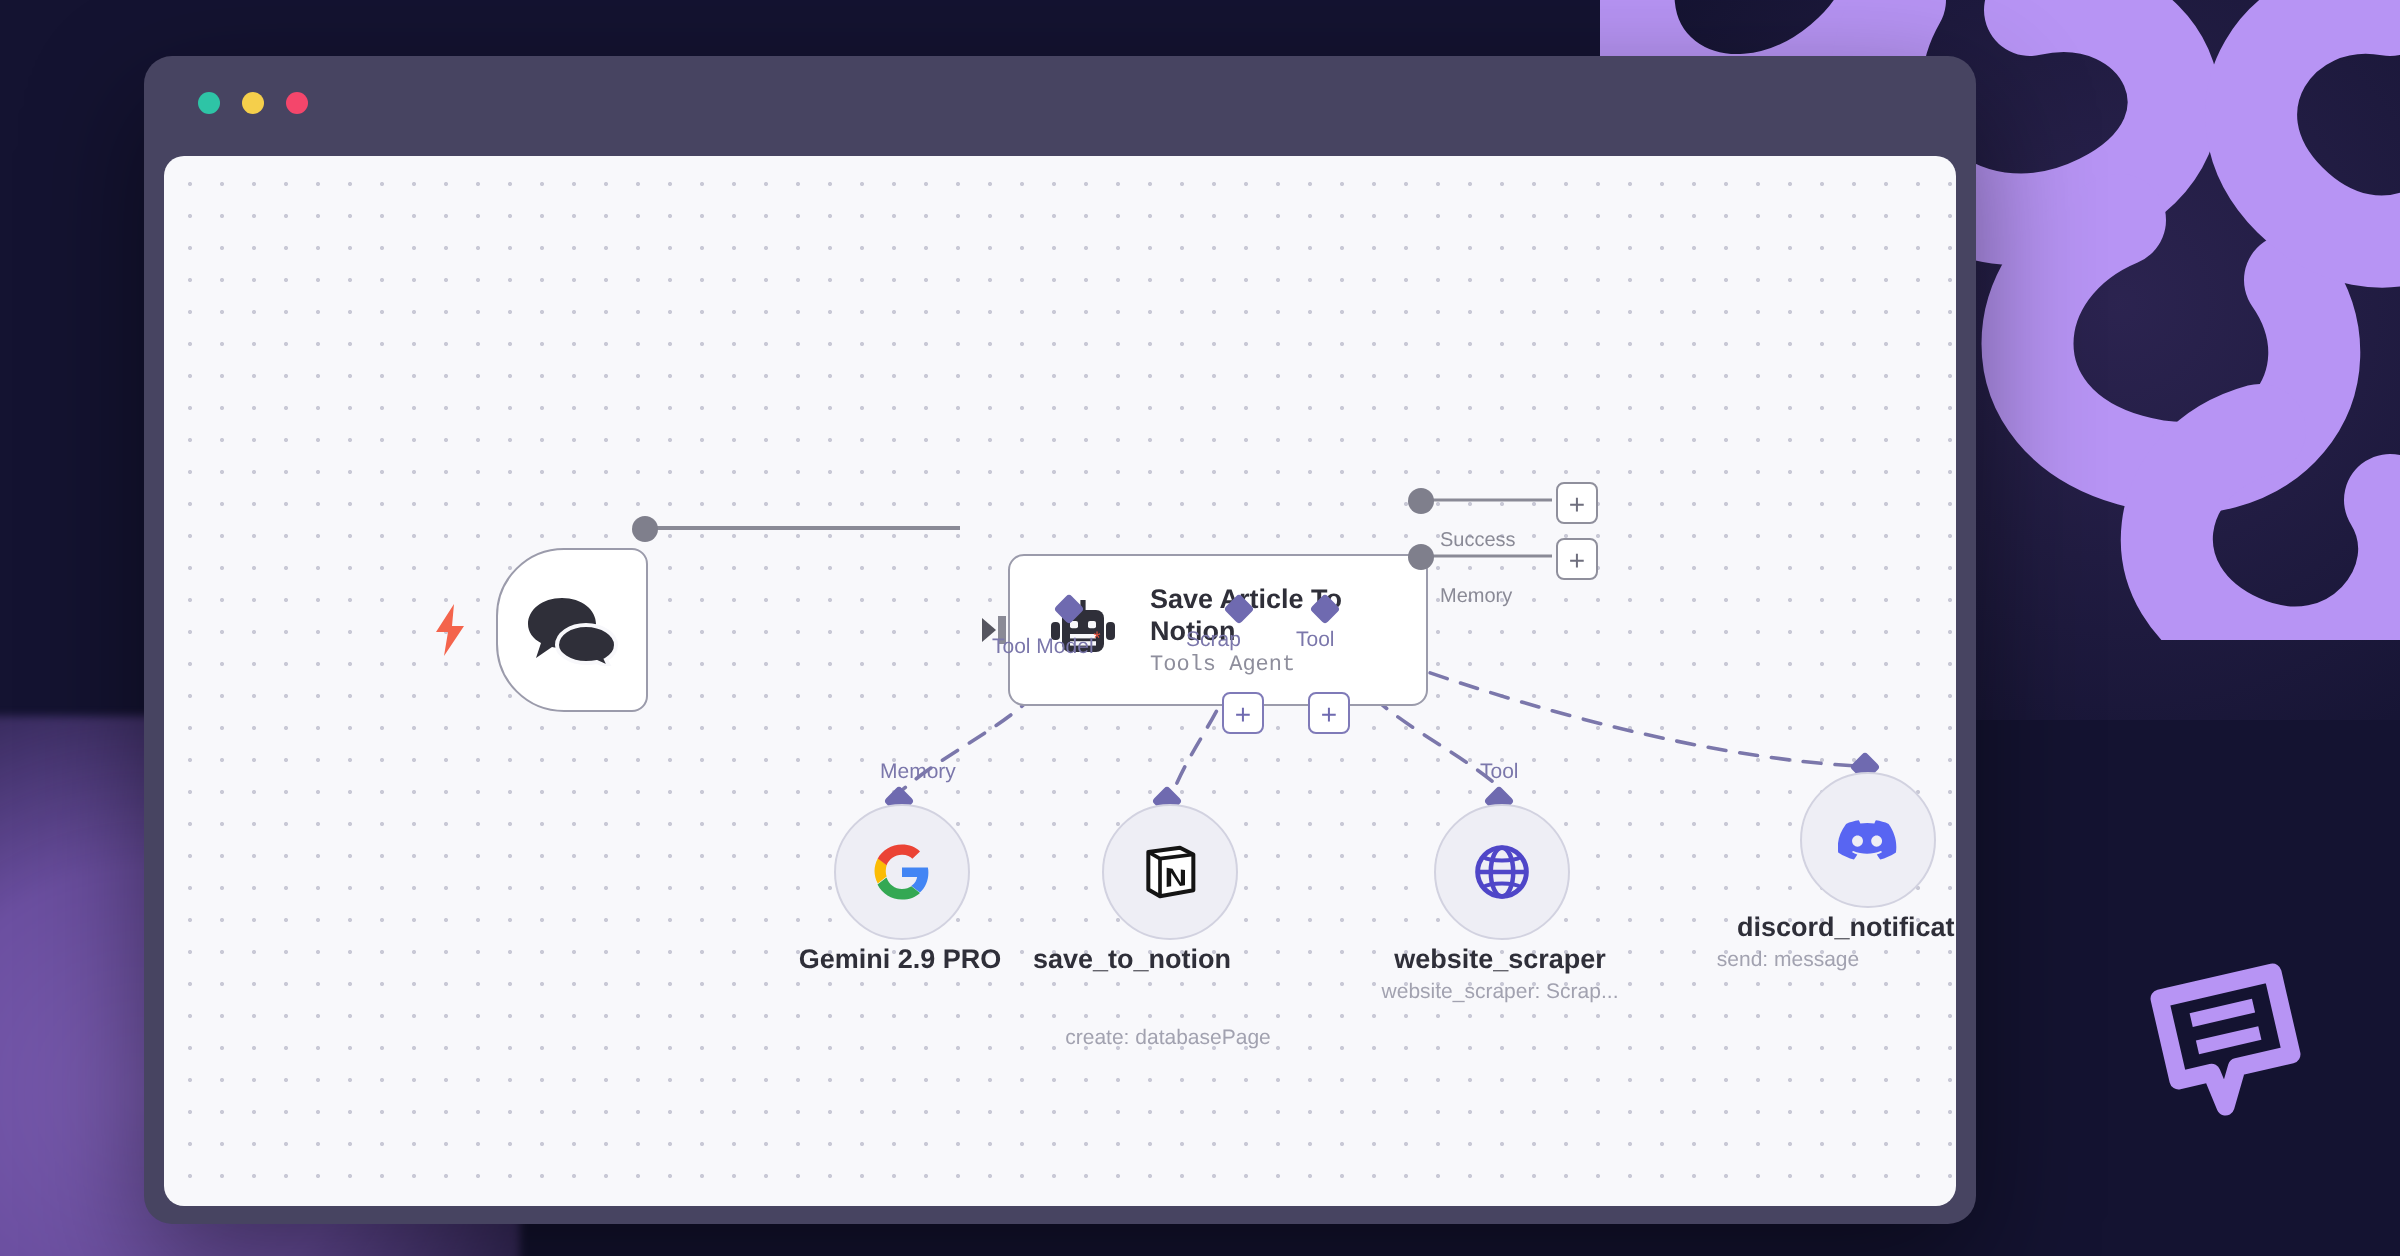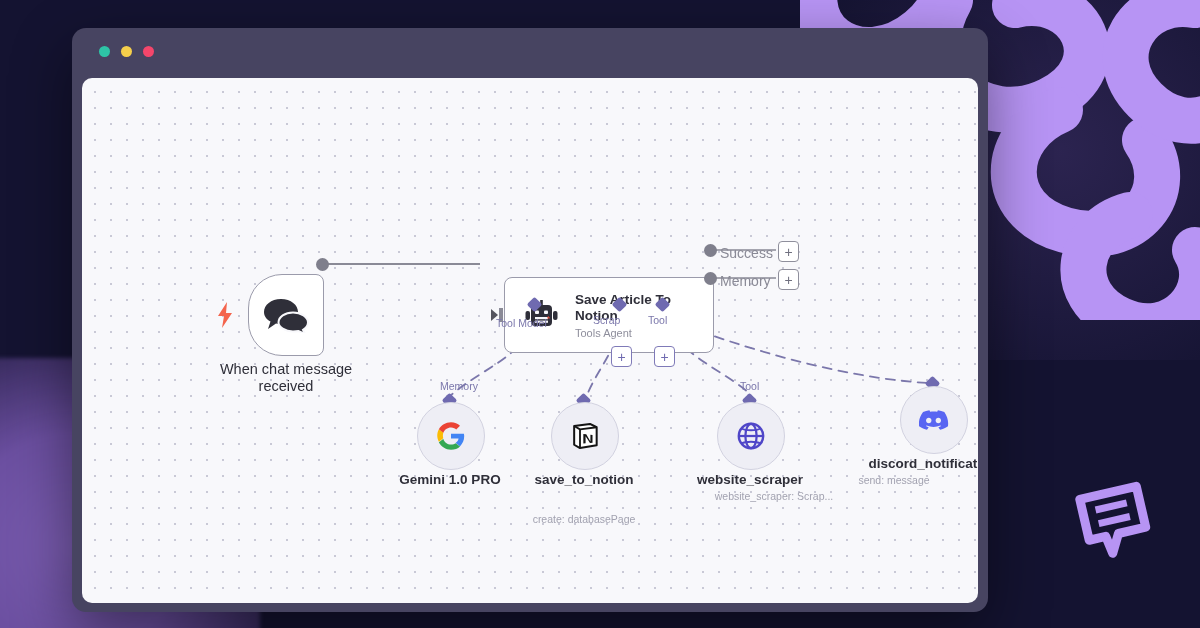--- a/index.html
+++ b/index.html
@@ -58,26 +58,26 @@
   }
 
   
   .agent-box{
     position:absolute;left:422px;top:199px;width:210px;height:76px;
     background:#ffffff;border:1.4px solid #9b9bab;border-radius:8px;
     display:flex;align-items:center;padding-left:20px;box-sizing:border-box;
   }
   .agent-text{margin-left:16px;}
   .agent-title{font-size:13.5px;font-weight:700;color:#2f2f39;line-height:16px;max-width:120px;}
-  .agent-sub{font-size:11px;color:#8e8e9c;margin-top:3px;}
+  .agent-sub{font-size:11px;color:#8e8e9c;margin-top:3px;font-family:Liberation Mono, monospace;}
   .agent-in-arrow{position:absolute;left:409px;top:229px;}
 
   
   .port-dot{position:absolute;width:13px;height:13px;border-radius:50%;background:#7f7f8c;}
-  .port-label{position:absolute;font-size:14px;color:#8a8a96;}
+  .port-label{position:absolute;font-size:10px;color:#8a8a96;margin-top:20px;}
   .plus-box{
     position:absolute;width:19px;height:19px;border:1.4px solid #8f8f9c;border-radius:4px;
     background:#fff;display:flex;align-items:center;justify-content:center;
     font-size:14px;color:#6f6f7e;line-height:1;
   }
   .plus-box.violet{border-color:#7f7ab8;color:#6f6ab0;}
 
   
   .diamond{
     position:absolute;width:11px;height:11px;background:#6f6ab0;
@@ -160,24 +160,20 @@
 
       <div class="trigger-box">
         <svg width="46" height="36" viewBox="0 0 46 36">
           <path d="M18,2 C8,2 1,8 1,15 C1,19 3.5,22.5 7.5,24.5 L5,32 L13,26.5 C14.6,26.9 16.3,27 18,27 C28,27 35,21 35,15 C35,8 28,2 18,2 Z" fill="#2f2f39"></path>
           <path d="M30,15.5 C38,15.5 45,20 45,25.5 C45,28.5 43,31 40,32.8 L42,37 L35.5,34 C34,34.3 32,34.5 30,34.5 C22,34.5 15.5,30 15.5,25.5 C15.5,20 22,15.5 30,15.5 Z" fill="#2f2f39" stroke="#f8f8fb" stroke-width="2"></path>
         </svg>
       </div>
       <svg class="trigger-bolt" viewBox="0 0 18 26">
         <path d="M11,0 L2,14 H8 L6,26 L16,11 H10 Z" fill="#f4644c"></path>
       </svg>
-      <div class="trigger-label">
-        <span>When chat message</span><br>
-        <span>received</span>
-      </div>
       <div class="port-dot" style="left:234px;top:180px"></div>
 
       <svg class="agent-in-arrow" width="14" height="16" viewBox="0 0 14 16">
         <path d="M0,2 L7,8 L0,14 Z" fill="#55555f"></path>
         <rect x="8" y="1" width="4" height="14" fill="#8a8a96"></rect>
       </svg>
 
       <div class="agent-box">
         <svg width="34" height="30" viewBox="0 0 34 30">
           <rect x="15.2" y="0" width="2.6" height="5" fill="#2f2f39"></rect>
@@ -220,48 +216,48 @@
       <div class="sub-label" style="left:358px;top:302px">Memory</div>
       <div class="diamond" style="left:362px;top:317px"></div>
       <div class="circle-node" style="left:335px;top:324px">
         <svg width="30" height="30" viewBox="0 0 48 48">
           <path fill="#4285F4" d="M45.1,24.5c0-1.6-0.1-2.8-0.4-4.1H24v7.5h12.1c-0.2,2-1.6,5-4.5,7l-0.04,0.3l6.5,5l0.45,0.05C42.6,36.4,45.1,30.9,45.1,24.5z"></path>
           <path fill="#34A853" d="M24,46c5.9,0,10.8-1.9,14.4-5.3l-6.9-5.3c-1.8,1.3-4.3,2.2-7.5,2.2c-5.7,0-10.6-3.8-12.3-9l-0.3,0l-6.8,5.2l-0.1,0.3C8.1,41.1,15.4,46,24,46z"></path>
           <path fill="#FBBC05" d="M11.7,27.6c-0.5-1.4-0.7-2.9-0.7-4.5s0.3-3.1,0.7-4.5l0-0.3l-6.9-5.3l-0.2,0.1C2.9,16.1,2,19.9,2,23.1s0.9,7,2.6,10l7.1-5.5z"></path>
           <path fill="#EB4335" d="M24,10.2c4,0,6.8,1.7,8.3,3.2l6.1-5.9C34.8,4.1,29.9,2,24,2C15.4,2,8.1,6.9,4.6,13.1l7.1,5.5C13.4,13.9,18.3,10.2,24,10.2z"></path>
         </svg>
       </div>
-      <div class="circle-caption" style="left:288px;top:394px;width:160px">Gemini 1.0 PRO</div>
+      <div class="circle-caption" style="left:288px;top:394px;width:160px">Gemini 2.9 PRO</div>
       <div class="circle-sub" style="left:288px;top:412px;width:160px"></div>
 
       <div class="diamond" style="left:496px;top:317px"></div>
       <div class="circle-node" style="left:469px;top:324px">
         <svg width="30" height="30" viewBox="0 0 36 36">
           <path d="M5,6 L24,3.5 L32,7.5 L32,29 L12,32.5 L5,28.5 Z" fill="#ffffff" stroke="#141414" stroke-width="2.4" stroke-linejoin="round"></path>
           <path d="M5,6 L12,10 L32,7.5" fill="none" stroke="#141414" stroke-width="2.2" stroke-linejoin="round"></path>
           <path d="M12,10 L12,32.5" fill="none" stroke="#141414" stroke-width="2.2"></path>
           <path d="M16,27 L16,15.5 L19.5,16 L24.5,24.5 L24.5,16.5 L27,16.8 L27,26 L24,26.4 L18.7,18.4 L18.7,26.6 Z" fill="#141414"></path>
         </svg>
       </div>
-      <div class="circle-caption" style="left:422px;top:394px;width:160px">save_to_notion</div>
+      <div class="circle-caption" style="left:404px;top:394px;width:160px">save_to_notion</div>
       <div class="circle-sub" style="left:422px;top:435px;width:160px">create: databasePage</div>
 
       <div class="sub-label" style="left:658px;top:302px">Tool</div>
       <div class="diamond" style="left:662px;top:317px"></div>
       <div class="circle-node" style="left:635px;top:324px">
         <svg width="30" height="30" viewBox="0 0 32 32">
           <circle cx="16" cy="16" r="13" fill="none" stroke="#4f46c8" stroke-width="2.6"></circle>
           <ellipse cx="16" cy="16" rx="6" ry="13" fill="none" stroke="#4f46c8" stroke-width="2.4"></ellipse>
           <line x1="3" y1="16" x2="29" y2="16" stroke="#4f46c8" stroke-width="2.4"></line>
           <path d="M6,8 C10,10.5 22,10.5 26,8" fill="none" stroke="#4f46c8" stroke-width="2.2"></path>
           <path d="M6,24 C10,21.5 22,21.5 26,24" fill="none" stroke="#4f46c8" stroke-width="2.2"></path>
         </svg>
       </div>
       <div class="circle-caption" style="left:588px;top:394px;width:160px">website_scraper</div>
-      <div class="circle-sub" style="left:592px;top:412px;width:200px">website_scraper: Scrap...</div>
+      <div class="circle-sub" style="left:568px;top:412px;width:200px">website_scraper: Scrap...</div>
 
       <div class="diamond" style="left:845px;top:300px"></div>
       <div class="circle-node" style="left:818px;top:308px">
         <svg width="30" height="23" viewBox="0 0 32 24">
           <path d="M27,3.2 C24.9,2.2 22.6,1.5 20.2,1.1 C19.9,1.6 19.6,2.3 19.4,2.9 C16.9,2.5 14.4,2.5 11.9,2.9 C11.7,2.3 11.3,1.6 11.1,1.1 C8.7,1.5 6.4,2.2 4.3,3.2 C0.4,9 -0.6,14.6 0.1,20.1 C3,22.2 5.8,23.5 8.5,24.3 C9.2,23.4 9.8,22.4 10.3,21.4 C9.3,21 8.3,20.5 7.4,19.9 C7.6,19.7 7.9,19.5 8.1,19.3 C12.9,21.5 18.1,21.5 22.8,19.3 C23.1,19.5 23.3,19.7 23.6,19.9 C22.7,20.5 21.7,21 20.7,21.4 C21.2,22.4 21.8,23.4 22.5,24.3 C25.2,23.5 28,22.2 30.9,20.1 C31.7,13.7 30.1,8.1 27,3.2 Z M10.4,16.7 C8.8,16.7 7.5,15.2 7.5,13.4 C7.5,11.6 8.8,10.1 10.4,10.1 C12.1,10.1 13.4,11.6 13.3,13.4 C13.3,15.2 12.1,16.7 10.4,16.7 Z M20.6,16.7 C19,16.7 17.7,15.2 17.7,13.4 C17.7,11.6 19,10.1 20.6,10.1 C22.3,10.1 23.5,11.6 23.5,13.4 C23.5,15.2 22.3,16.7 20.6,16.7 Z" fill="#5865F2" transform="scale(1,0.9)"></path>
         </svg>
       </div>
       <div class="circle-caption" style="left:771px;top:378px;width:160px">discord_notification</div>
       <div class="circle-sub" style="left:732px;top:396px;width:160px">send: message</div>
 

